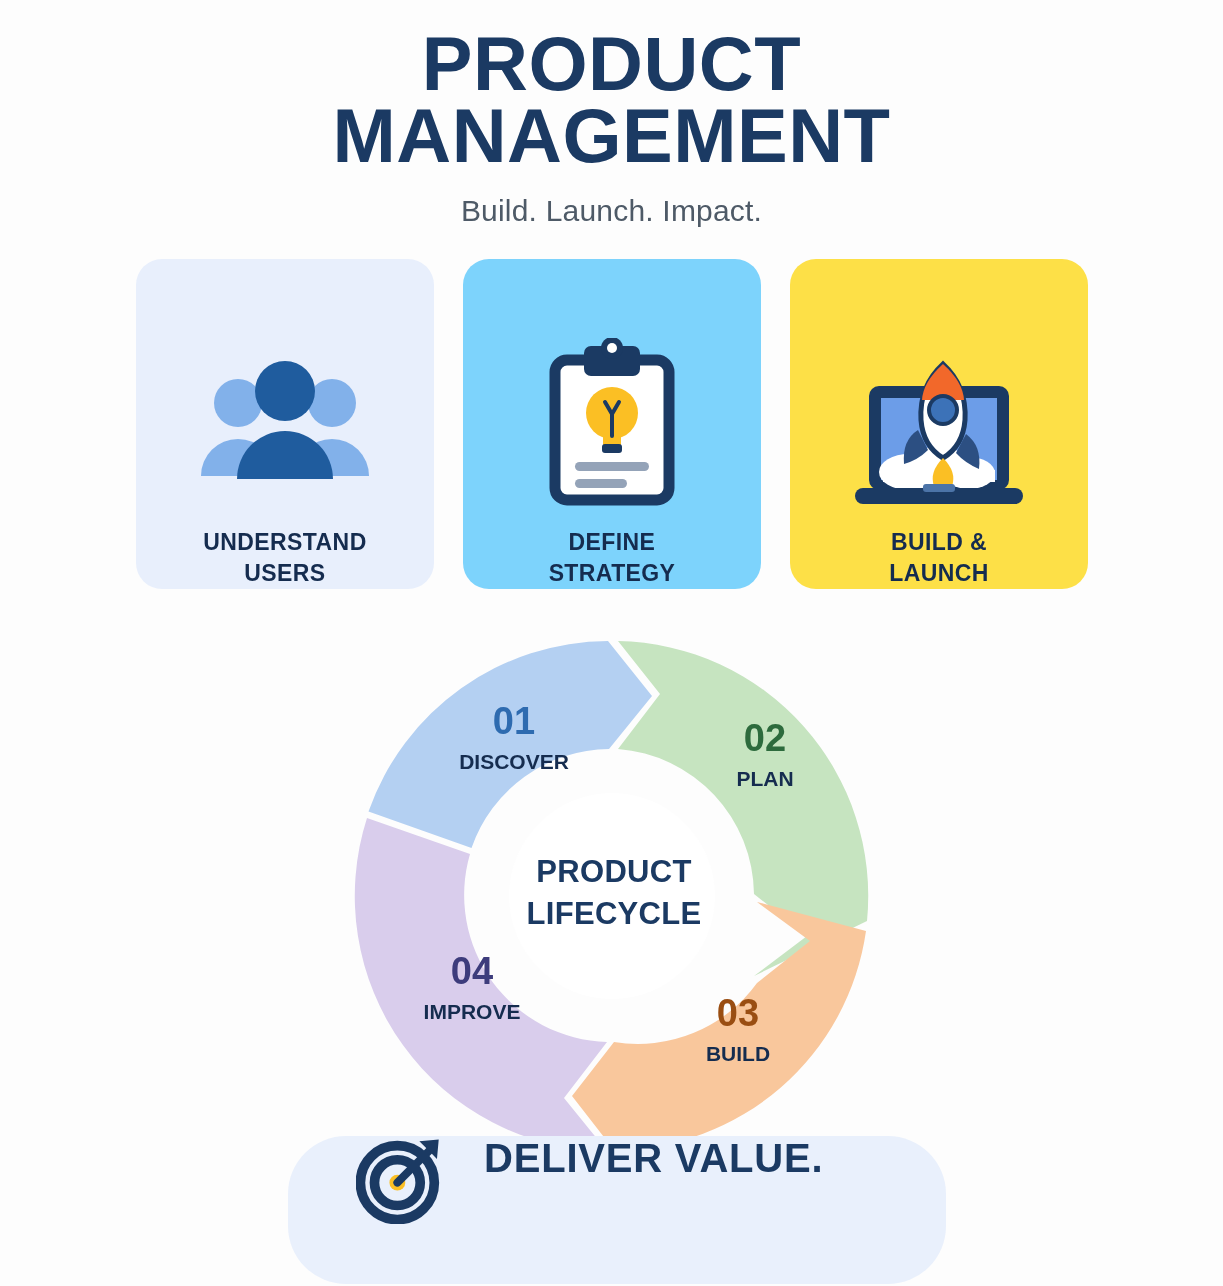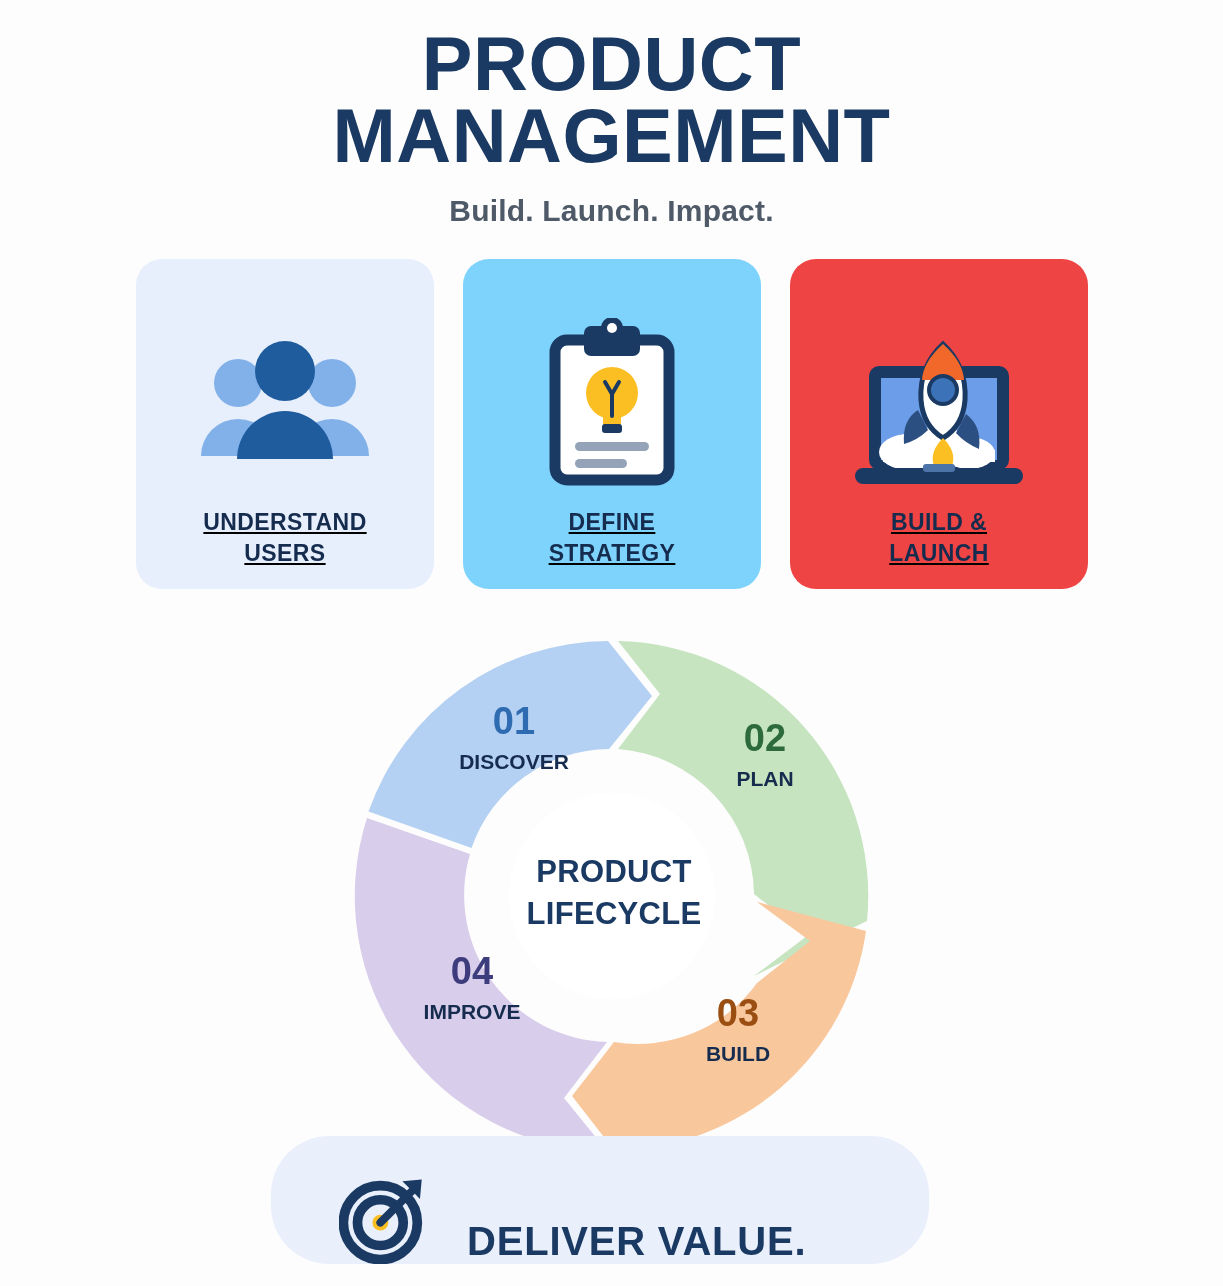--- a/index.html
+++ b/index.html
@@ -38,45 +38,44 @@
     letter-spacing: 0.5px;
     line-height: 0.95;
     margin: 0;
     text-transform: uppercase;
   }
   .title .line2 { display: block; }
   .subtitle {
     margin: 22px 0 0 0;
     font-size: 30px;
     color: #4e5a67;
-    font-weight: bold;
+    font-weight: normal;
     letter-spacing: 0.2px;
   }
 
   
   .cards {
     position: absolute;
     top: 259px;
     left: 136px;
     width: 952px;
     height: 330px;
     display: flex;
     justify-content: space-between;
   }
   .card {
     width: 298px;
     height: 330px;
     border-radius: 26px;
     display: flex;
     flex-direction: column;
     align-items: center;
-    justify-content: center;
+    justify-content: flex-end;
     box-sizing: border-box;
     padding-top: 32px;
-    text-decoration: underline;
   }
   .card-icon {
     height: 190px;
     display: flex;
     align-items: center;
     justify-content: center;
   }
   .card-label {
     margin-top: 6px;
     font-size: 23px;
@@ -112,28 +111,28 @@
     font-family: "Liberation Sans", sans-serif;
     font-weight: bold;
     font-size: 31px;
     fill: #1b3a63;
     letter-spacing: 0.3px;
   }
 
   
   .banner {
     position: absolute;
-    left: 271px;
+    left: 288px;
     top: 1136px;
     width: 658px;
-    height: 128px;
+    height: 148px;
     background: #e9f0fc;
     border-radius: 58px;
     display: flex;
-    align-items: flex-end;
+    align-items: flex-start;
     padding-left: 68px;
     box-sizing: border-box;
   }
   .banner-icon {
     width: 88px;
     height: 88px;
     flex: 0 0 auto;
   }
   .banner-text {
     margin-left: 40px;
@@ -189,21 +188,21 @@
           <path d="M68 64 l7 12 v22 M82 64 l-7 12" stroke="#1b3a63" stroke-width="4" fill="none" stroke-linecap="round"></path>
 
           <rect x="38" y="124" width="74" height="9" rx="4.5" fill="#94a3b8"></rect>
           <rect x="38" y="141" width="52" height="9" rx="4.5" fill="#94a3b8"></rect>
         </svg>
       </div>
       <div class="card-label">DEFINE
 STRATEGY</div>
     </div>
 
-    <div class="card" style="background:#ef4444">
+    <div class="card" style="background:#fde047">
       <div class="card-icon">
         <svg width="200" height="175" viewBox="0 0 200 175" aria-hidden="true">
 
           <rect x="30" y="48" width="140" height="104" rx="10" fill="#1b3a63"></rect>
           <rect x="42" y="60" width="116" height="82" fill="#6c9de8"></rect>
 
           <g>
             <ellipse cx="70" cy="134" rx="30" ry="18" fill="#ffffff"></ellipse>
             <ellipse cx="100" cy="128" rx="28" ry="20" fill="#ffffff"></ellipse>
             <ellipse cx="130" cy="135" rx="26" ry="16" fill="#ffffff"></ellipse>

